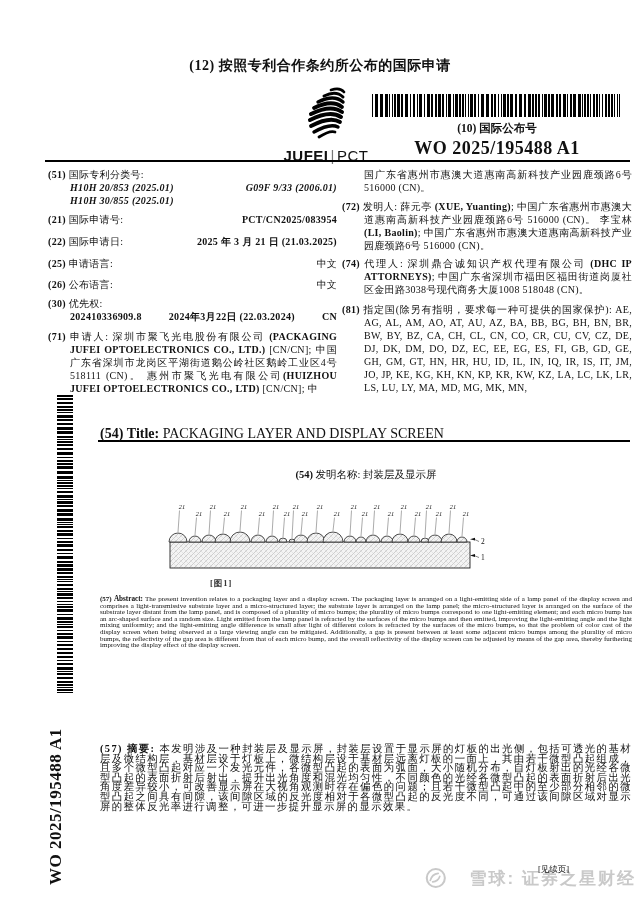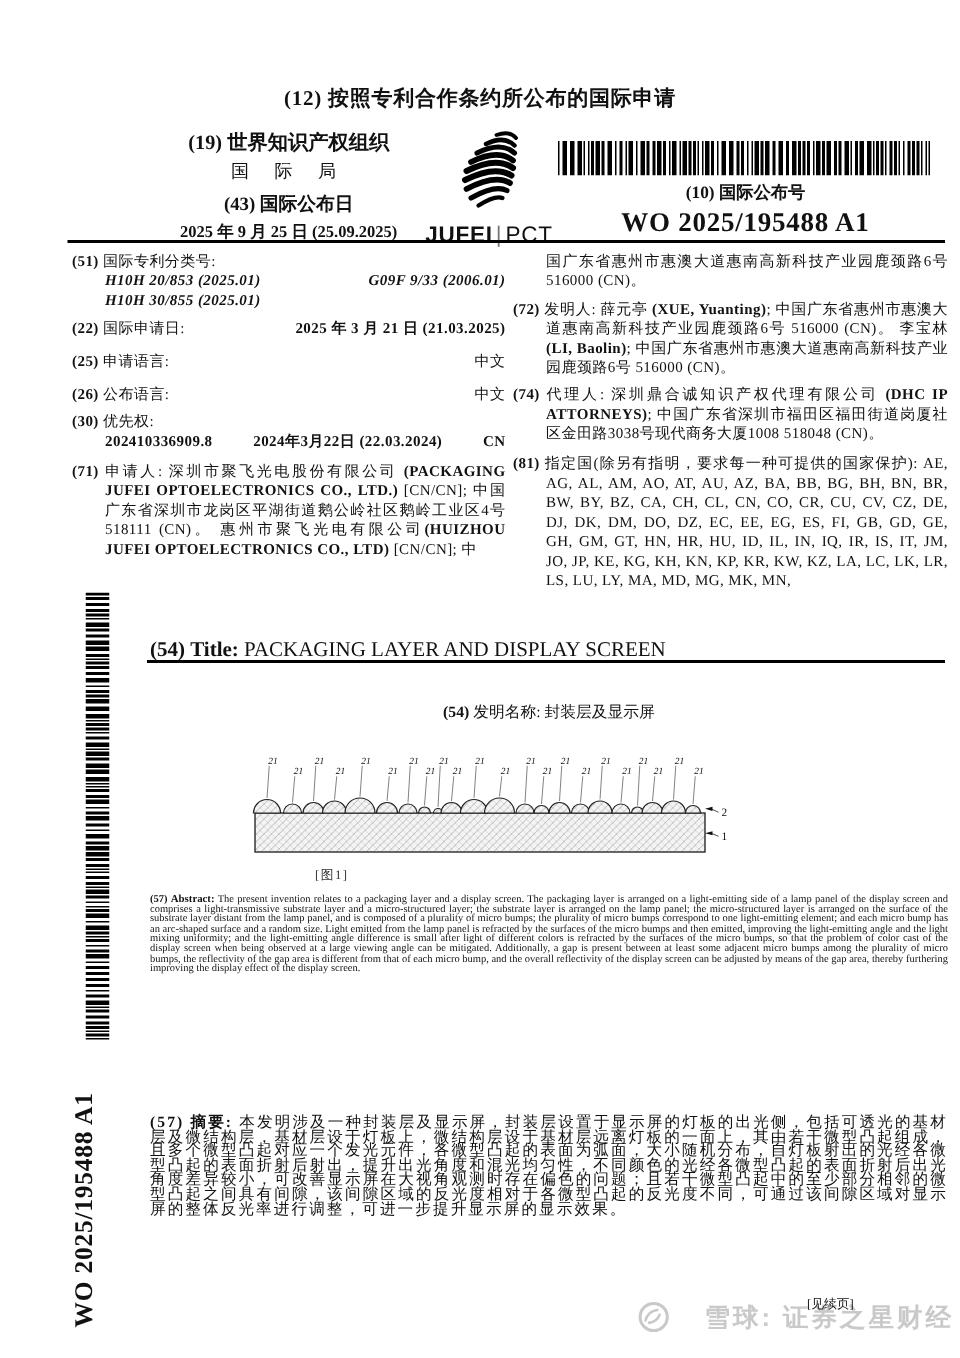--- a/index.html
+++ b/index.html
@@ -47,21 +47,21 @@
   .para{text-align:justify;text-justify:inter-ideograph;padding-left:22px;text-indent:-22px;margin:0 0 0 0;}
   .para.noind{text-indent:0;}
   .mb6{margin-bottom:6px;} .mb7{margin-bottom:7px;}
 
   
   .t54en{top:426px;left:100px;width:532px;font-size:14px;white-space:nowrap;}
   .t54cn{top:468px;left:100px;width:532px;font-size:10.5px;white-space:nowrap;text-align:center;}
 
   
   .figure{top:496px;left:166px;width:322px;height:100px;}
-  .figcap{position:absolute;left:44px;top:82px;font-size:8.5px;color:#333;letter-spacing:1px;}
+  .figcap{position:absolute;left:44px;top:82px;font-size:8.5px;color:#333;letter-spacing:1px;font-weight:bold;}
   .bump-lbl{font-size:6.3px;font-style:italic;fill:#111;text-anchor:middle;font-family:"Liberation Serif",serif;}
   .side-lbl{font-size:7.5px;fill:#111;font-family:"Liberation Serif",serif;}
 
   
   .abst-en{top:596px;left:100px;width:532px;font-size:7px;line-height:6.6px;text-align:justify;}
   .abst-en b{font-size:7.2px;}
   .abst-cn{top:744px;left:100px;width:532px;font-size:10.4px;line-height:9.6px;letter-spacing:1.4px;text-align:justify;text-justify:inter-ideograph;}
 
   
   .barcode-left{top:395px;left:57px;width:16px;height:303px;overflow:hidden;}
@@ -78,32 +78,20 @@
 </head>
 <body>
 
 <div class="page">
 
   <div class="abs h12">
     <span class="inid">(12)</span>
     <span>按照专利合作条约所公布的国际申请</span>
   </div>
 
-  <div class="abs org-block">
-    <div class="org-name">
-      <span class="inid">(19)</span>
-      <span>世界知识产权组织</span>
-    </div>
-    <div class="org-bureau">国 际 局</div>
-    <div class="pubdate-l">
-      <span class="inid">(43)</span>
-      <span>国际公布日</span>
-    </div>
-    <div class="pubdate-v">2025 年 9 月 25 日 (25.09.2025)</div>
-  </div>
 
   <div class="abs logo-block">
     <svg width="84" height="56" viewBox="0 0 84 56">
       <g fill="none" stroke="#000" stroke-linecap="round">
         <path d="M47,4 Q56,1 60,6" stroke-width="2.6"></path>
         <path d="M40,10 Q52,4 59,11" stroke-width="3.0"></path>
         <path d="M34,16 Q50,8 59,16" stroke-width="3.4"></path>
         <path d="M30,22 Q48,13 58,21" stroke-width="3.8"></path>
         <path d="M27,28 Q47,18 58,26" stroke-width="4.0"></path>
         <path d="M26,34 Q46,24 57,31" stroke-width="4.0"></path>
@@ -207,20 +195,24 @@
   <div class="abs col col-left">
     <div class="blk-sm">
       <div class="kv">
         <span class="lab"><span class="inid">(51)</span> <span>国际专利分类号:</span></span>
       </div>
       <div class="ipc-line">
         <span class="bi">H10H 20/853 (2025.01)</span>
         <span class="bi">G09F 9/33 (2006.01)</span>
       </div>
       <div class="ind"><span class="bi">H10H 30/855 (2025.01)</span></div>
+    </div>
+    <div class="kv blk">
+      <span class="lab"><span class="inid">(21)</span> <span>国际申请号:</span></span>
+      <span class="val bold">PCT/CN2025/083954</span>
     </div>
     <div class="kv blk">
       <span class="lab"><span class="inid">(22)</span> <span>国际申请日:</span></span>
       <span class="val bold">2025 年 3 月 21 日 (21.03.2025)</span>
     </div>
     <div class="kv blk">
       <span class="lab"><span class="inid">(25)</span> <span>申请语言:</span></span>
       <span class="val">中文</span>
     </div>
     <div class="kv blk-sm">

